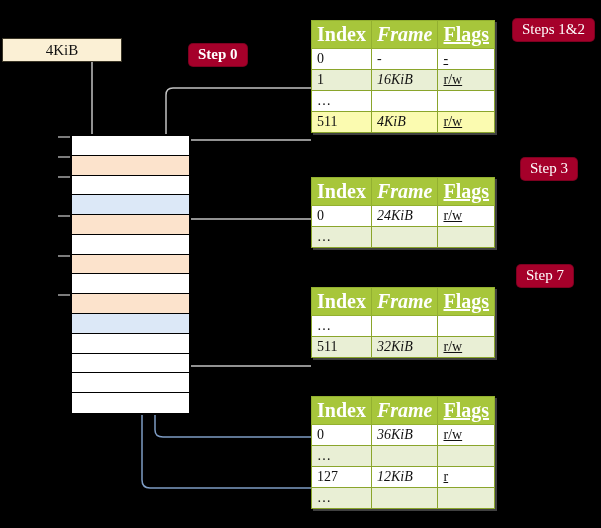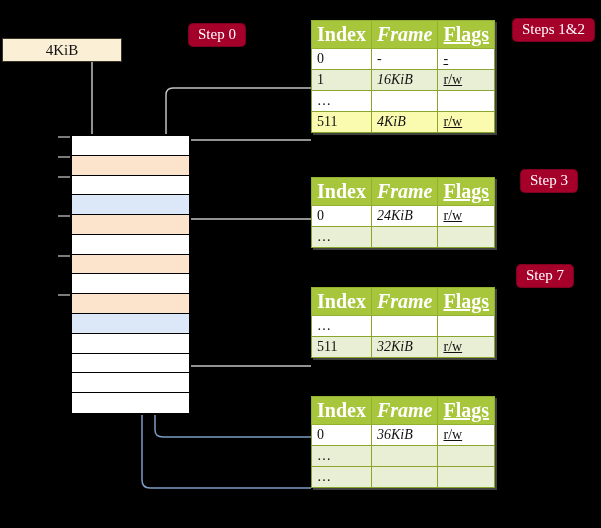--- a/index.html
+++ b/index.html
@@ -83,27 +83,27 @@
 
       <path d="M142,342 L142,480 Q142,488 150,488 L311,488"></path>
       <path d="M142,342 L142,326" marker-end="url(#ahB)"></path>
     </g>
   </svg>
 
   <div class="srcbox" style="left:2px;top:38px;width:118px;height:22px;">
     <span>4KiB</span>
   </div>
 
-  <div class="badge" style="left:189px;top:24px;">
+  <div class="badge" style="left:189px;top:44px;font-weight:bold;">
     <span>Step 0</span>
   </div>
   <div class="badge" style="left:513px;top:19px;">
     <span>Steps 1&amp;2</span>
   </div>
-  <div class="badge" style="left:521px;top:170px;">
+  <div class="badge" style="left:521px;top:158px;">
     <span>Step 3</span>
   </div>
   <div class="badge" style="left:517px;top:265px;">
     <span>Step 7</span>
   </div>
 
   <div class="memcol" id="memcol" style="left:70px;top:134px;width:121px;height:281px;">
       <div class="memrow mem-w" style="height: 19.7857px;"></div>
       <div class="memrow mem-o" style="height: 19.7857px;"></div>
       <div class="memrow mem-w" style="height: 19.7857px;"></div>
@@ -216,20 +216,25 @@
         <tr class="r-white">
           <td class="c-index">0</td>
           <td class="c-frame">36KiB</td>
           <td class="c-flags">r/w</td>
         </tr>
         <tr class="r-green">
           <td class="c-index">…</td>
           <td class="c-frame"></td>
           <td class="c-flags"></td>
         </tr>
+        <tr class="r-white">
+          <td class="c-index">127</td>
+          <td class="c-frame">12KiB</td>
+          <td class="c-flags">r</td>
+        </tr>
         <tr class="r-green">
           <td class="c-index">…</td>
           <td class="c-frame"></td>
           <td class="c-flags"></td>
         </tr>
       </tbody>
     </table>
 
 </div>
 

